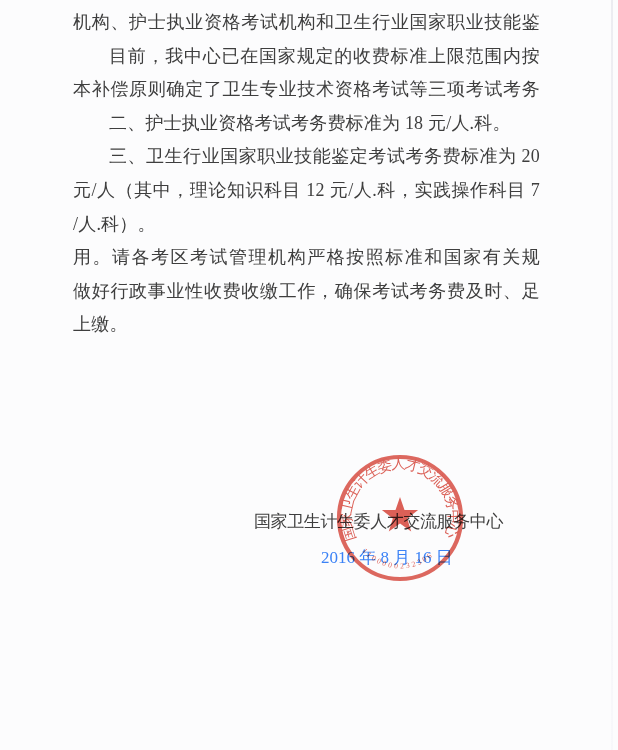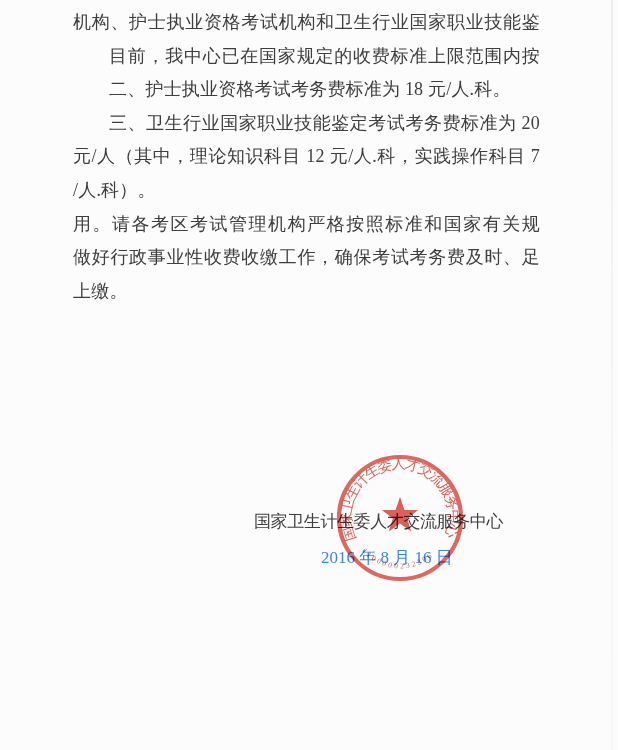--- a/index.html
+++ b/index.html
@@ -71,20 +71,21 @@
 </head>
 <body>
 
 <div class="page">
 
   <div class="scan-edge"></div>
 
   <div class="body-text">
     <div class="line justify">机构、护士执业资格考试机构和卫生行业国家职业技能鉴定</div>
     <div class="line justify indent">目前，我中心已在国家规定的收费标准上限范围内按成</div>
+    <div class="line justify">本补偿原则确定了卫生专业技术资格考试等三项考试考务</div>
     <div class="line indent">二、护士执业资格考试考务费标准为 18 元/人.科。</div>
     <div class="line justify indent">三、卫生行业国家职业技能鉴定考试考务费标准为 20</div>
     <div class="line justify">元/人（其中，理论知识科目 12 元/人.科，实践操作科目 7 元</div>
     <div class="line">/人.科）。</div>
     <div class="line justify">用。请各考区考试管理机构严格按照标准和国家有关规定，</div>
     <div class="line justify">做好行政事业性收费收缴工作，确保考试考务费及时、足额</div>
     <div class="line">上缴。</div>
   </div>
 
   <div class="signature">国家卫生计生委人才交流服务中心</div>

